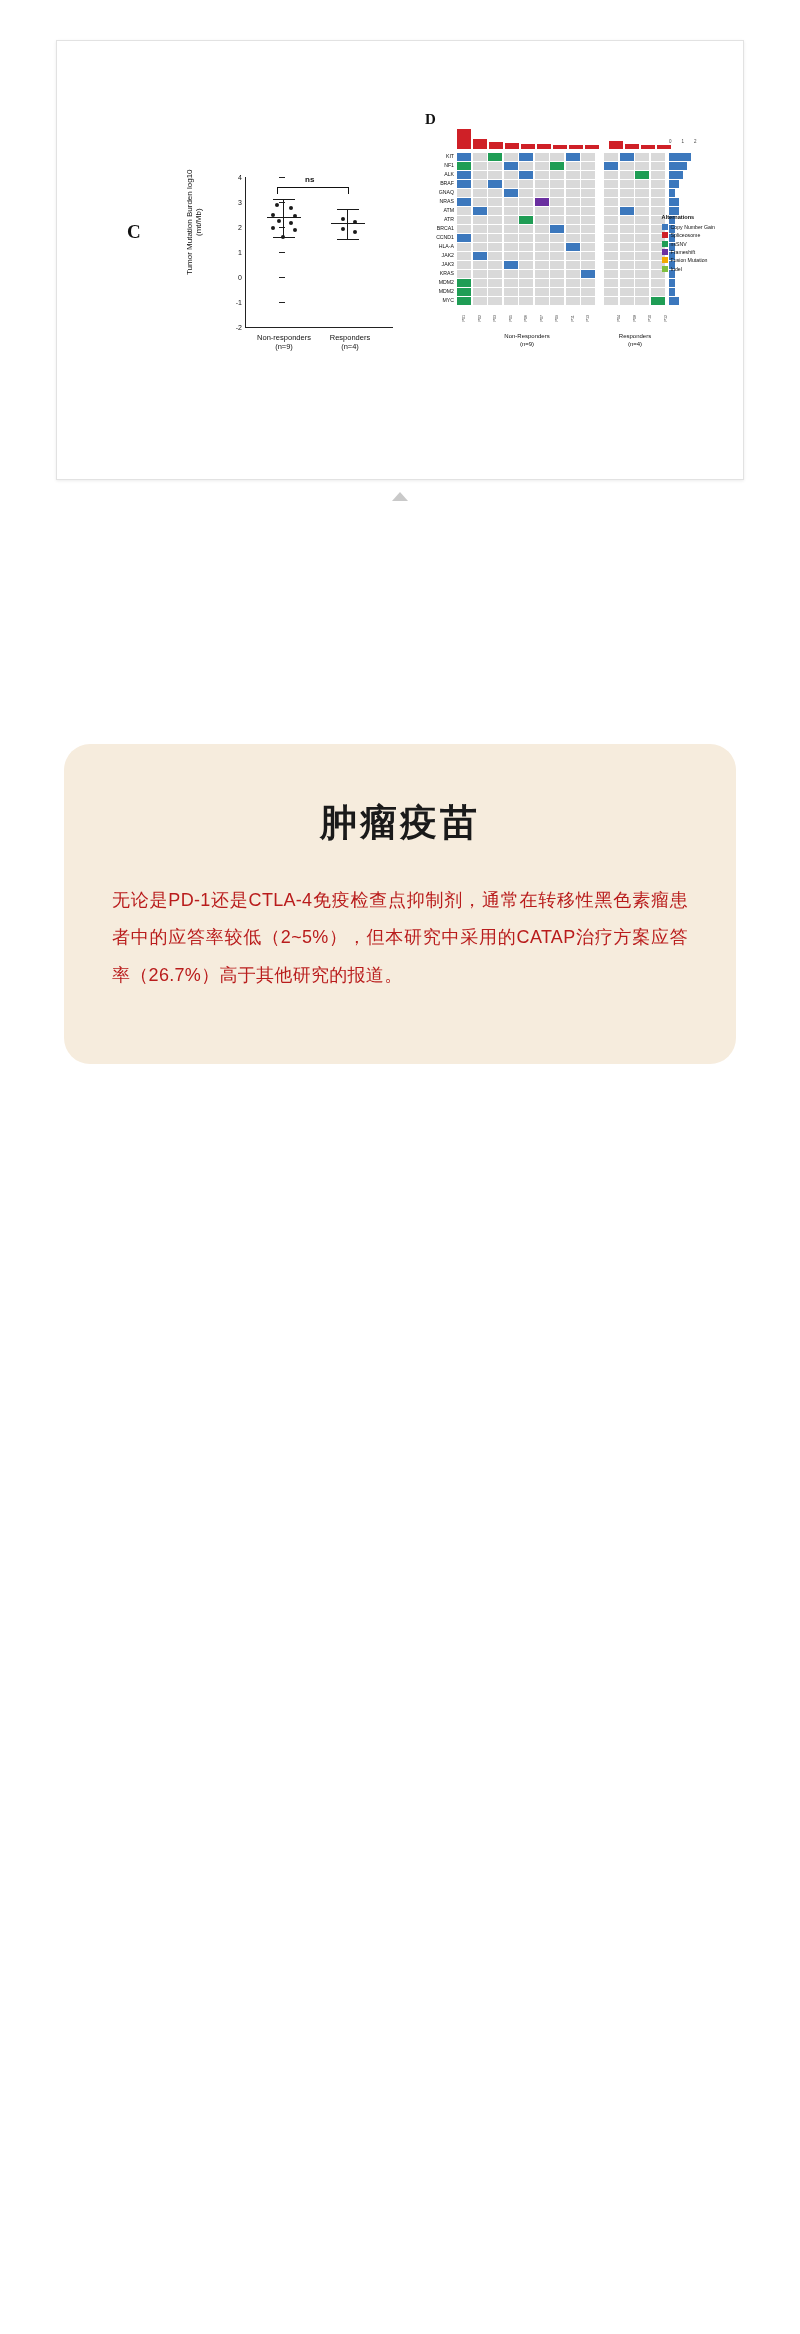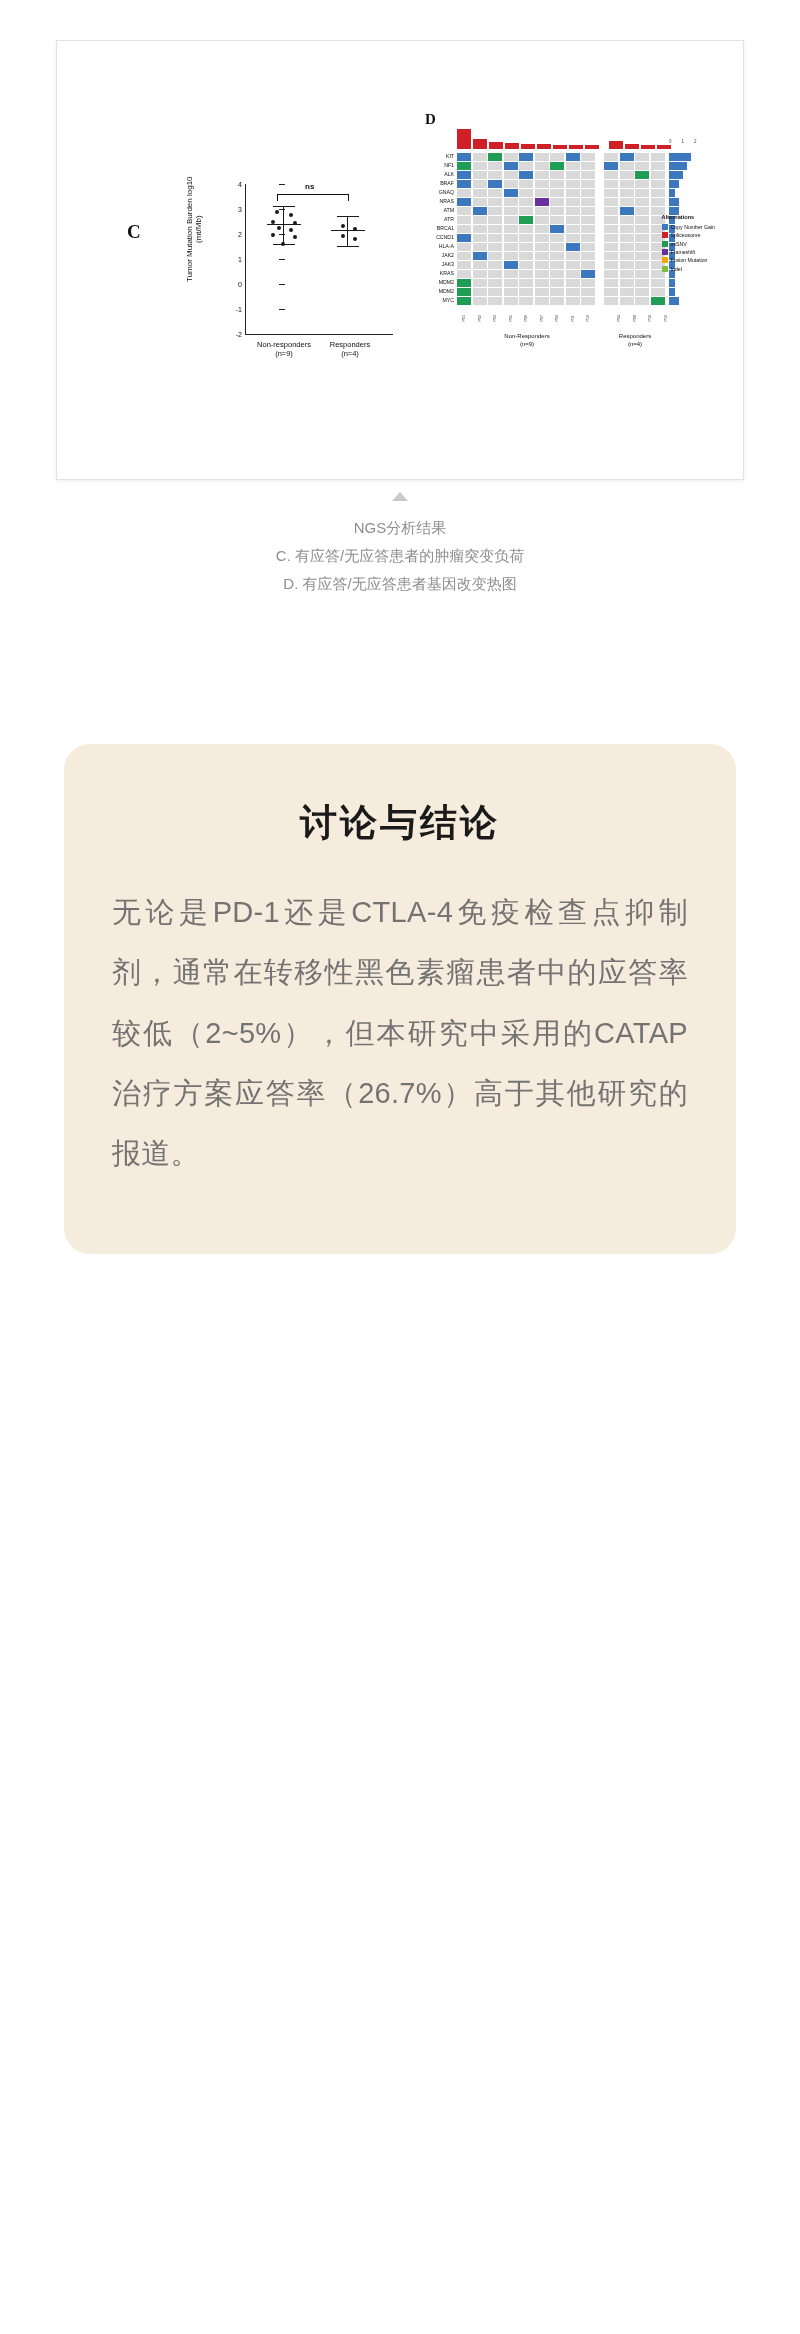--- a/index.html
+++ b/index.html
@@ -33,21 +33,21 @@
     font-family: "Liberation Serif", serif;
     font-weight: bold;
     color: #111;
   }
   .panel-c { left: 70px; top: 180px; font-size: 19px; }
   .panel-d { left: 368px; top: 70px; font-size: 15px; }
 
   
   .plotC {
     position: absolute;
-    left: 148px; top: 139px;
+    left: 148px; top: 132px;
     width: 190px; height: 180px;
   }
   .plotC .yaxis-label {
     position: absolute;
     left: -66px; top: 40px;
     width: 110px;
     transform: rotate(-90deg);
     transform-origin: 50% 50%;
     font-size: 8px;
     text-align: center;
@@ -169,23 +169,23 @@
   .disc-title {
     text-align: center;
     font-family: "Liberation Serif", serif;
     font-weight: bold;
     font-size: 37px;
     color: #1a1a1a;
     letter-spacing: 3px;
     margin-bottom: 34px;
   }
   .disc-p {
-    font-size: 29px;
+    font-size: 18px;
     line-height: 2.08;
-    color: #737373;
+    color: #b91c1c;
     text-align: justify;
     text-justify: inter-ideograph;
     margin: 0 0 4px 0;
     letter-spacing: 0.3px;
   }
   .disc-p:last-child { margin-bottom: 0; }
 </style>
 </head>
 <body>
 
@@ -651,24 +651,19 @@
             <span class="sw" style="background:#7fbf3f"></span>
             <span>Indel</span>
           </div>
         </div>
 
       </div>
     </div>
   </div>
 
   <div class="caret"></div>
-  <div class="caption">
-    <div>NGS分析结果</div>
-    <div>C. 有应答/无应答患者的肿瘤突变负荷</div>
-    <div>D. 有应答/无应答患者基因改变热图</div>
-  </div>
 
   <div class="discussion">
-    <div class="disc-title">讨论与结论</div>
+    <div class="disc-title">肿瘤疫苗</div>
     <p class="disc-p">无论是PD-1还是CTLA-4免疫检查点抑制剂，通常在转移性黑色素瘤患者中的应答率较低（2~5%），但本研究中采用的CATAP治疗方案应答率（26.7%）高于其他研究的报道。</p>
   </div>
 
 </div>
 
 </body></html>

